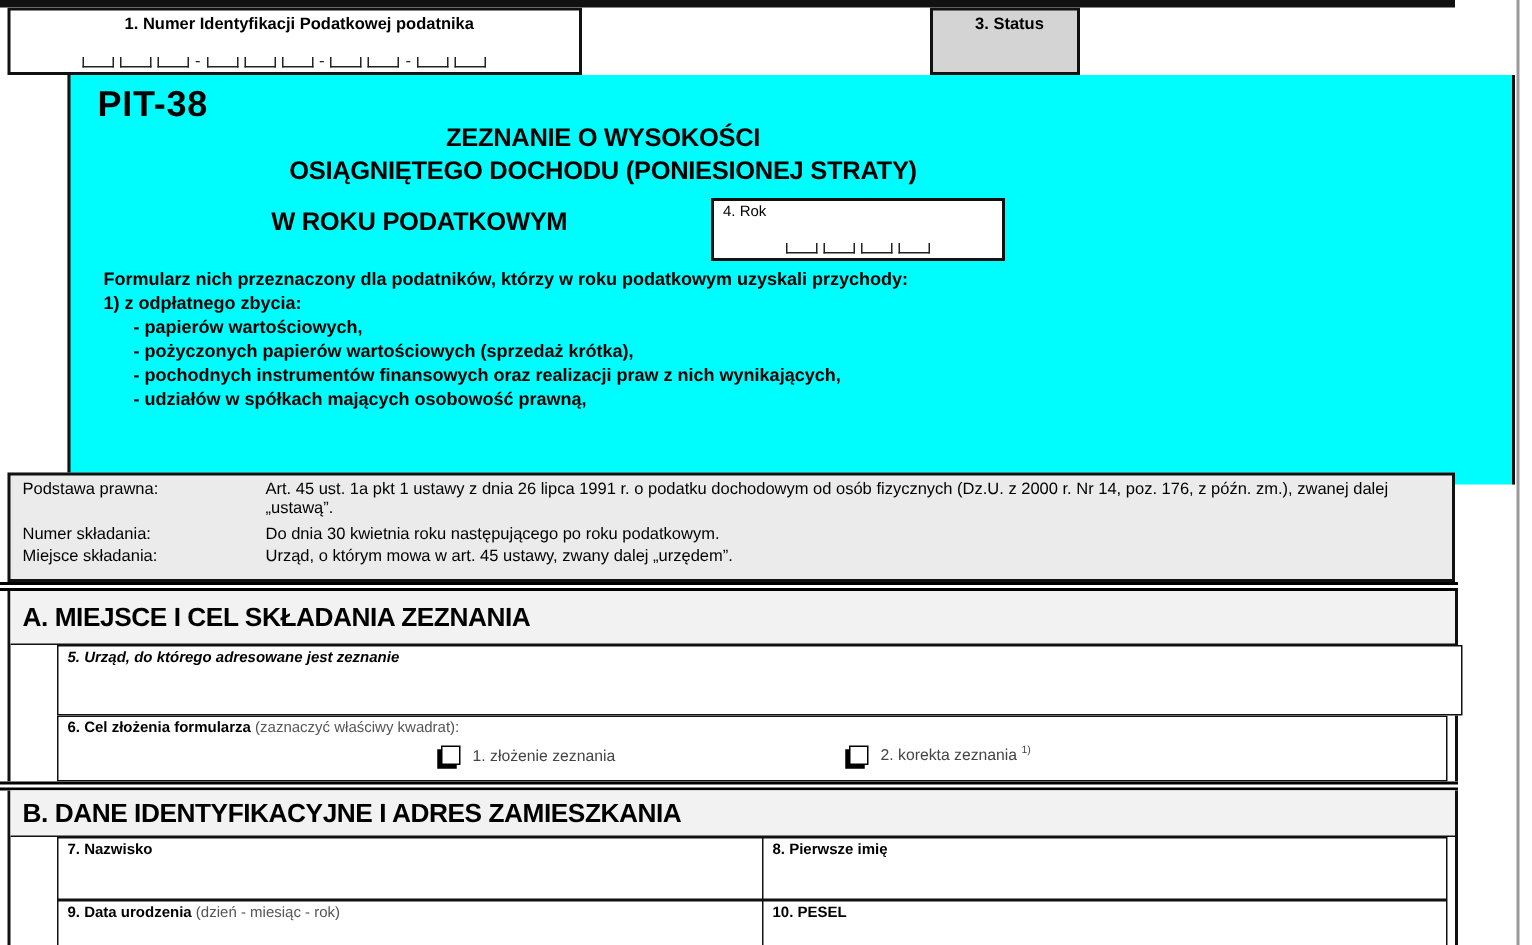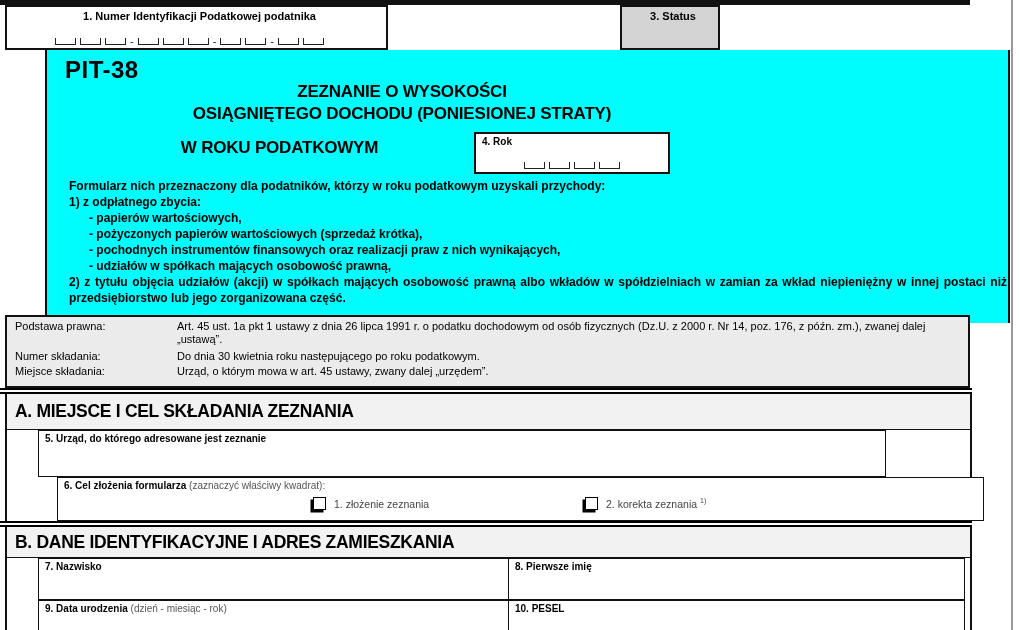--- a/index.html
+++ b/index.html
@@ -19,21 +19,21 @@
   .cells { display:flex; align-items:flex-end; gap:4px; }
   .cell { width:21px; height:7px; border-left:1.5px solid #222; border-right:1.5px solid #222; border-bottom:1.5px solid #222; }
   .cell-dash { font-size:11px; line-height:7px; color:#222; }
 
   
   .cyan { left:5px; top:50px; width:965px; height:273px; background:#00fdfd; border-left:2px solid #111; border-right:2px solid #111;margin-left:40px; }
   .form-code { left:18px; top:6px; font-size:24px; font-weight:bold; letter-spacing:.5px; }
   .notice { left:230px; top:6px; width:735px; font-size:10.5px; font-weight:bold; font-style:italic; text-align:center; }
   .title-line { left:55px; top:0; width:600px; text-align:center; font-size:17px; font-weight:bold; letter-spacing:-0.2px; }
   .rok-box { left:427px; top:82px; width:196px; height:42px; background:#fff; border:2px solid #111; }
-  .rok-label { font-size:10px; font-weight:bold; padding:2px 12px 0 6px; }
+  .rok-label { font-size:10px; font-weight:normal; padding:2px 12px 0 6px; }
   .rok-cells { position:absolute; left:48px; bottom:3px; }
   .intro { font-size:12px; font-weight:bold; line-height:16px; }
   .just { text-align:justify; }
 
   
   .legal { left:5px; top:315px; width:965px; height:73px; background:#ebebeb; border:2px solid #111; }
   .legal-label { position:absolute; left:8px; font-size:11px; }
   .legal-value { position:absolute; left:170px; width:788px; font-size:11px; line-height:13px; }
 
   
@@ -99,42 +99,41 @@
           <div class="cell"></div>
       </div>
     </div>
 
     <div class="abs intro" style="left:22px;top:128px;">Formularz nich przeznaczony dla podatników, którzy w roku podatkowym uzyskali przychody:</div>
     <div class="abs intro" style="left:22px;top:144px;">1) z odpłatnego zbycia:</div>
     <div class="abs intro" style="left:42px;top:160px;">- papierów wartościowych,</div>
     <div class="abs intro" style="left:42px;top:192px;">- pochodnych instrumentów finansowych oraz realizacji praw z nich wynikających,</div>
     <div class="abs intro" style="left:42px;top:176px;">- pożyczonych papierów wartościowych (sprzedaż krótka),</div>
     <div class="abs intro" style="left:42px;top:208px;">- udziałów w spółkach mających osobowość prawną,</div>
-    <div class="abs intro just" style="left:22px;top:224px;width:938px;">2) z tytułu objęcia udziałów (akcji) w spółkach mających osobowość prawną albo wkładów w spółdzielniach w zamian za wkład niepieniężny w innej postaci niż przedsiębiorstwo lub jego zorganizowana część.</div>
   </div>
 
   <div class="abs legal">
     <div class="legal-label" style="top:3px;">Podstawa prawna:</div>
     <div class="legal-value" style="top:3px;">Art. 45 ust. 1a pkt 1 ustawy z dnia 26 lipca 1991 r. o podatku dochodowym od osób fizycznych (Dz.U. z 2000 r. Nr 14, poz. 176, z późn. zm.), zwanej dalej „ustawą”.</div>
     <div class="legal-label" style="top:33px;">Numer składania:</div>
     <div class="legal-value" style="top:33px;">Do dnia 30 kwietnia roku następującego po roku podatkowym.</div>
     <div class="legal-label" style="top:48px;">Miejsce składania:</div>
     <div class="legal-value" style="top:48px;">Urząd, o którym mowa w art. 45 ustawy, zwany dalej „urzędem”.</div>
   </div>
 
   <div class="abs dblrule" style="top:388px;"></div>
   <div class="abs section-outer" style="top:394px;height:127px;">
     <div class="section-band" style="height:36px;">
       <div class="section-title">A. MIEJSCE I CEL SKŁADANIA ZEZNANIA</div>
     </div>
   </div>
-  <div class="abs row-box" style="left:38px;top:430px;width:848px;height:47px;">
+  <div class="abs row-box" style="left:38px;top:430px;width:937px;height:47px;font-style:italic;">
     <div class="field-label">5. Urząd, do którego adresowane jest zeznanie</div>
   </div>
-  <div class="abs row-box" style="left:38px;top:477px;width:927px;height:44px;margin-left:19px;">
+  <div class="abs row-box" style="left:38px;top:477px;width:927px;height:44px;">
     <div class="field-label"><span>6. Cel złożenia formularza </span><span class="hint">(zaznaczyć właściwy kwadrat):</span></div>
     <div class="opt-row" style="left:255px;top:19px;">
       <div class="chk"></div>
       <span class="opt-label">1. złożenie zeznania</span>
     </div>
     <div class="opt-row" style="left:527px;top:19px;">
       <div class="chk"></div>
       <span class="opt-label"><span>2. korekta zeznania</span> <sup>1)</sup></span>
     </div>
   </div>

